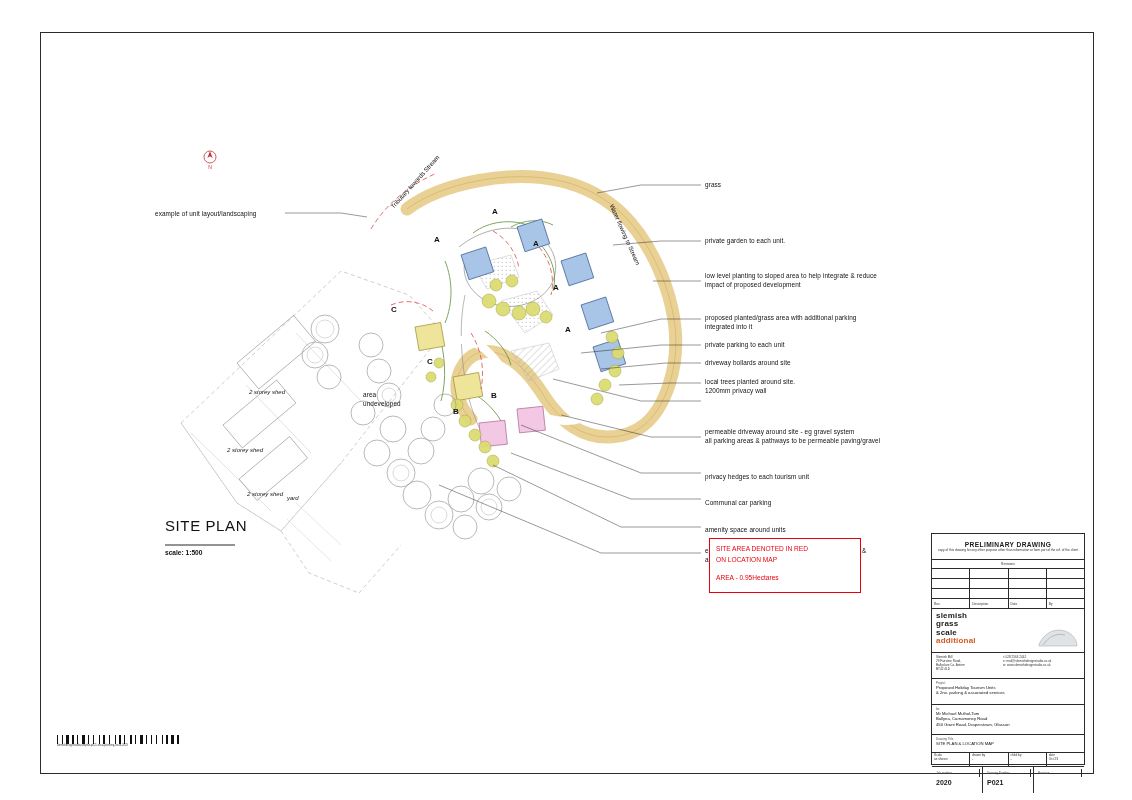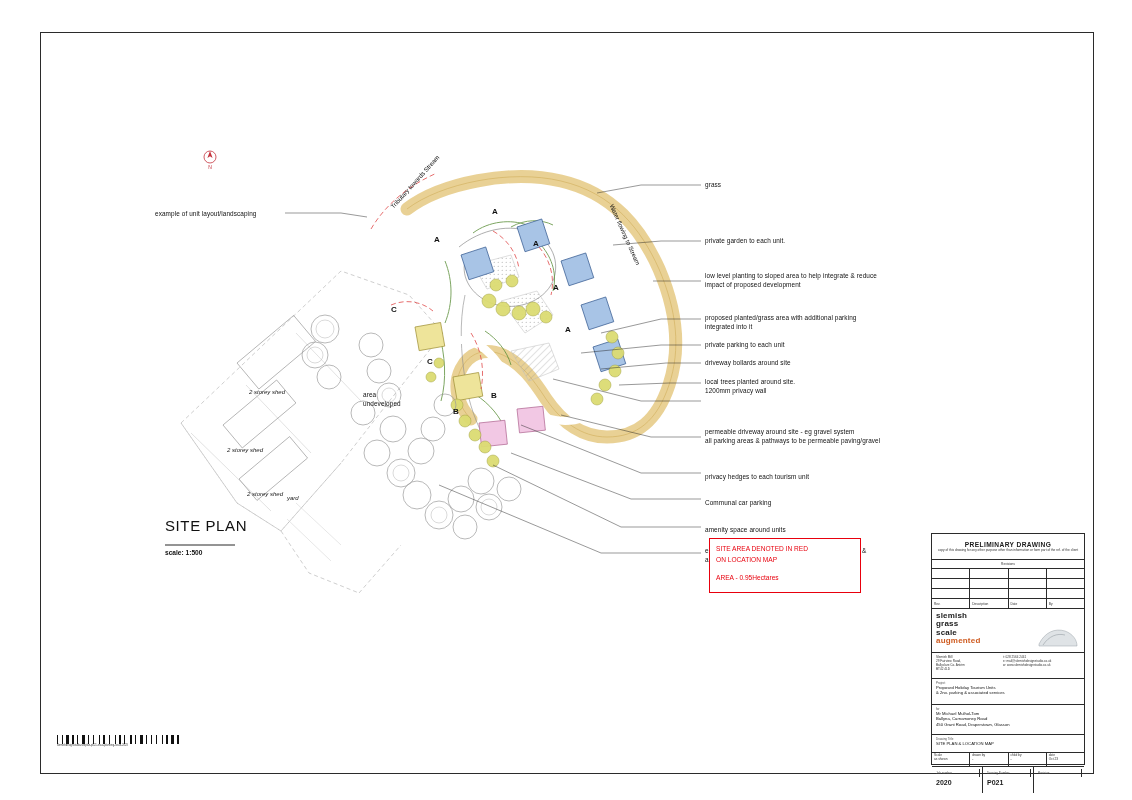--- a/index.html
+++ b/index.html
@@ -314,21 +314,21 @@
         <div>Rev.</div>
         <div>Description</div>
         <div>Date</div>
         <div>By</div>
       </div>
 
       <div class="row logo">
         <div class="ln">slemish</div>
         <div class="ln">grass</div>
         <div class="ln">scale</div>
-        <div class="ln acc">augmented</div>
+        <div class="ln acc">additional</div>
         <svg class="blob" viewBox="0 0 42 22">
           <path d="M2 18 C8 6 18 2 28 5 C36 8 40 14 40 20 L2 20 Z" fill="#dfe3e6" stroke="#9aa2a8" stroke-width="0.5"></path>
           <path d="M6 19 C12 10 20 7 28 9" fill="none" stroke="#8b9399" stroke-width="0.5"></path>
         </svg>
       </div>
 
       <div class="row addr">
         <div class="c1" style="white-space:pre-line;">Slemish Mill
 29 Fairview Road,
 Ballyclare Co. Antrim

